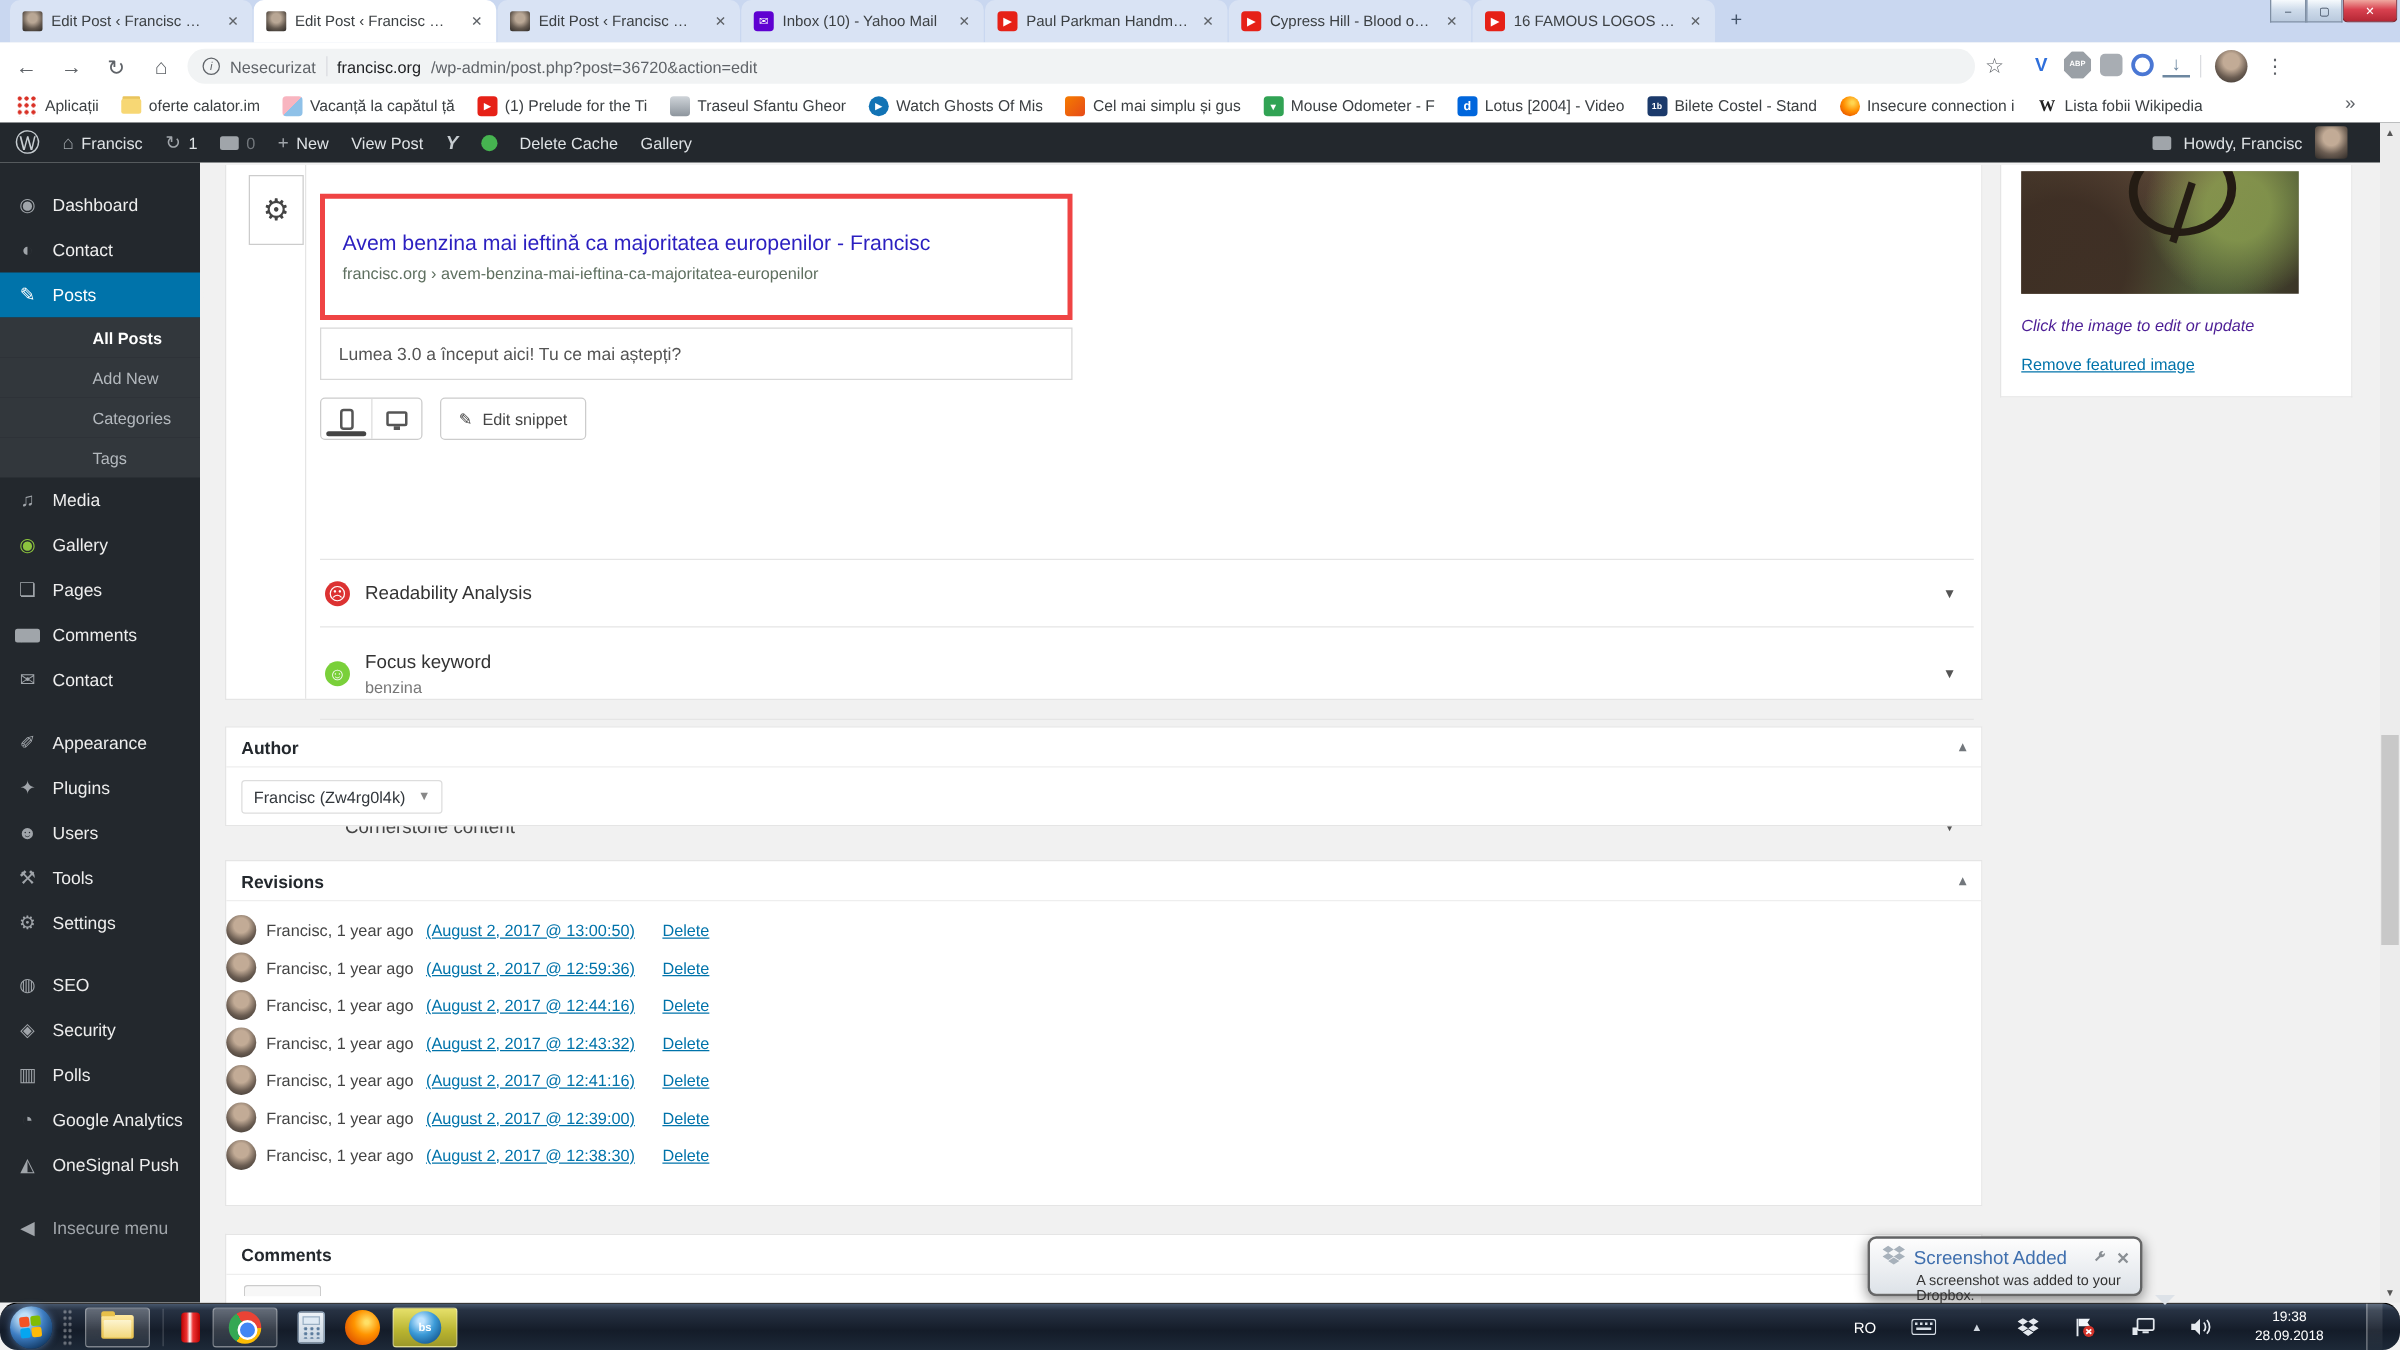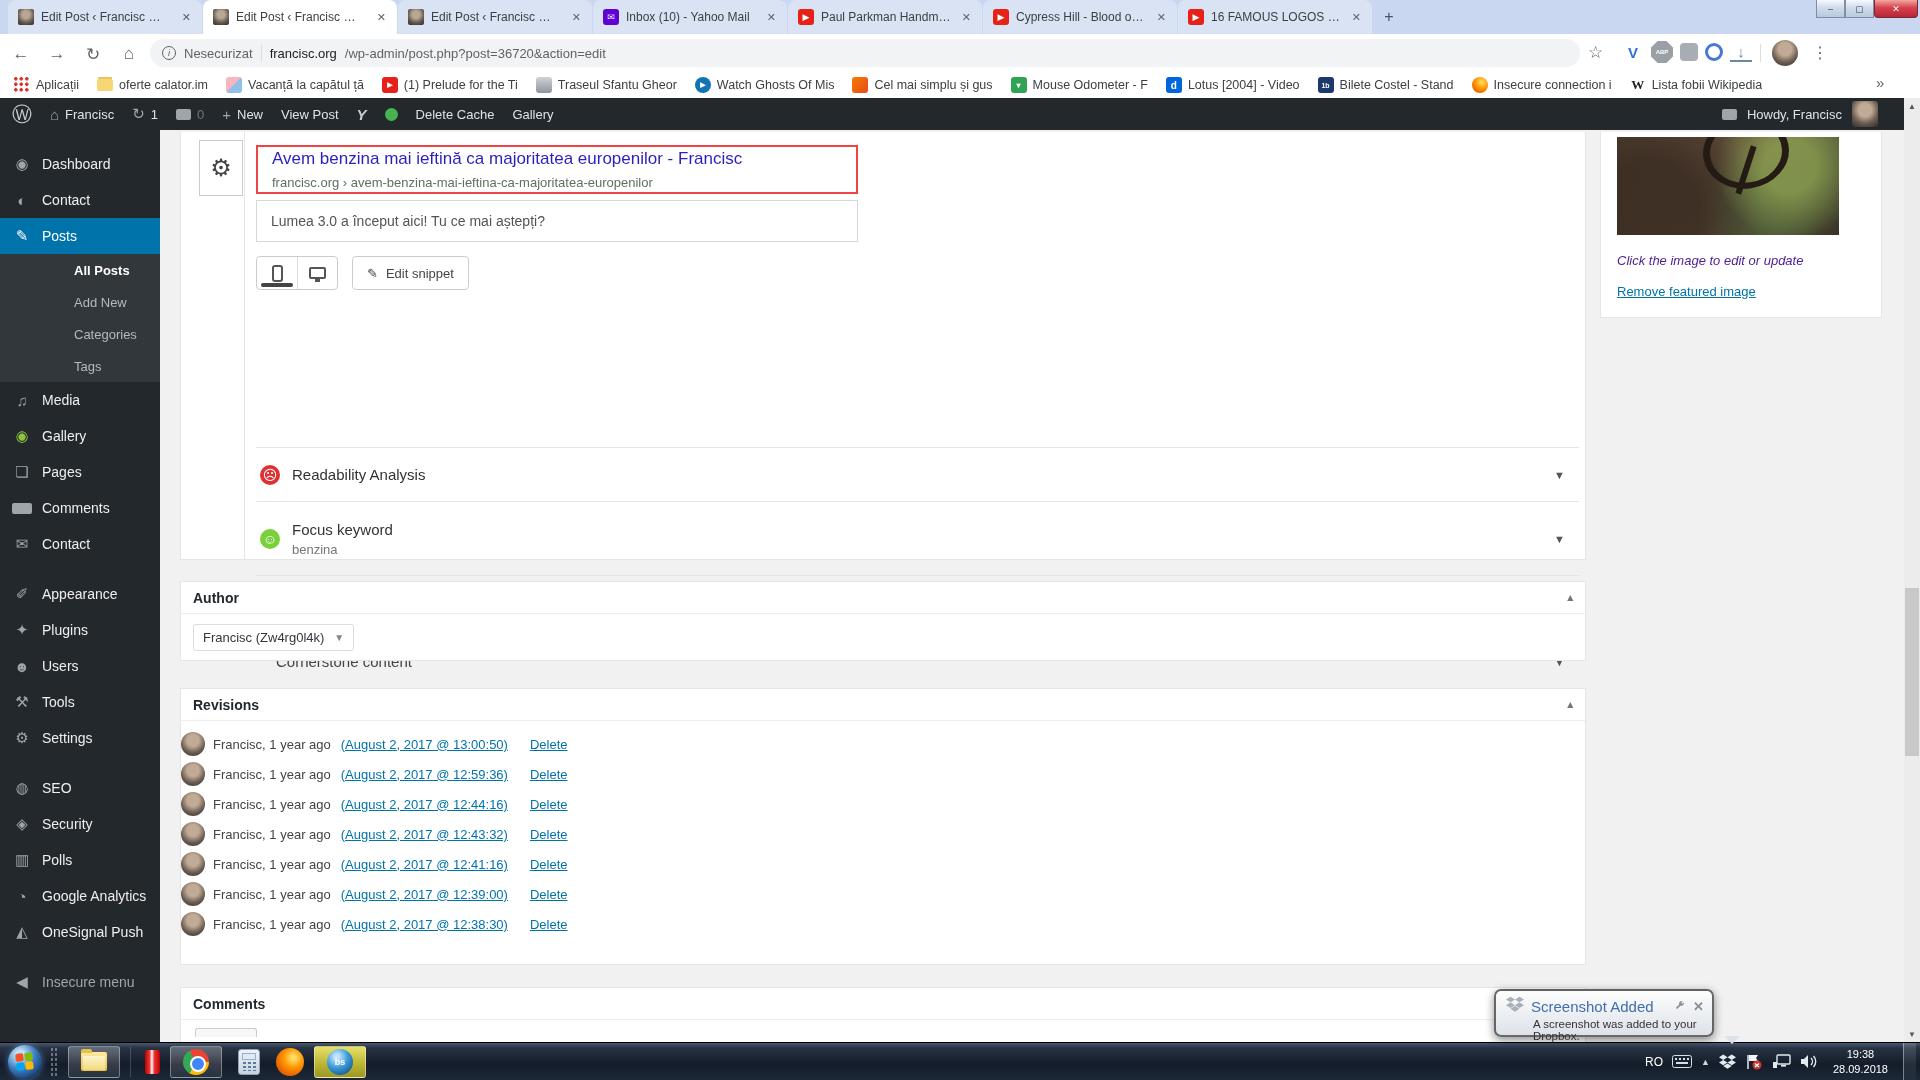--- a/index.html
+++ b/index.html
@@ -115,21 +115,21 @@
   .mb-header { display:flex; align-items:center; height:32px; padding:0 12px; font-size:14px;
                font-weight:bold; color:#23282d; border-bottom:1px solid #eee; cursor:pointer; }
   .mb-toggle { margin-left:auto; color:#72777c; font-size:11px; cursor:pointer; }
 
   .yoast-box { left:180px; top:132px; width:1406px; height:428px; border-top:none; }
   .yoast-gearcol { position:absolute; left:0; top:0; bottom:0; width:64px; border-right:1px solid #e5e5e5; }
   .gear-tab { position:absolute; left:18px; top:8px; width:44px; height:56px; border:1px solid #ccc;
               background:#fff; display:flex; align-items:center; justify-content:center;
               font-size:24px; color:#444; cursor:pointer; }
   .snippet-wrap { position:absolute; left:75px; top:13px; width:602px; }
-  .snip-box { border:2px solid #ef4444; background:#fff; padding:2px 14px; }
+  .snip-box { border:4px solid #ef4444; background:#fff; padding:26px 14px;margin-top:10px; }
   .snip-title { font-size:17px; color:#2b1fc0; margin-bottom:6px; cursor:pointer; }
   .snip-url { font-size:13px; color:#5f7060; }
   .snip-desc-box { border:1px solid #d8d8d8; background:#fff; padding:12px 14px; margin-top:6px;
                    font-size:14px; color:#545454; }
   .snip-controls { display:flex; align-items:center; gap:14px; margin-top:14px; }
   .device-toggle { display:flex; border:1px solid #ccc; border-radius:4px; height:34px; background:#fff; }
   .dev-btn { width:40px; display:flex; align-items:center; justify-content:center; cursor:pointer; position:relative; }
   .dev-btn + .dev-btn { border-left:1px solid #ddd; }
   .dev-btn.on::after { content:""; position:absolute; left:4px; right:4px; bottom:2px; height:4px; background:#444; border-radius:2px; }
   .ico-phone { width:11px; height:17px; border:2px solid #555; border-radius:3px; }
@@ -201,21 +201,21 @@
   .toast-title { color:#3f6fae; font-size:15px; }
   .toast-actions { margin-left:auto; display:flex; gap:8px; align-items:center; color:#888; }
   .toast-wrench svg { width:11px; height:11px; fill:#8a8f94; cursor:pointer; }
   .toast-close { font-size:13px; cursor:pointer; color:#8a8f94; font-weight:bold; }
   .toast-body { font-size:11.5px; color:#333; margin:2px 0 0 27px; }
   .dropbox-glyph svg { width:18px; height:16px; fill:#a7b1bb; }
 
   
   .taskbar { position:absolute; left:0; top:1042px; width:1920px; height:38px;
              background:linear-gradient(180deg,#48586e 0%, #273243 14%, #141c29 58%, #1d2938 100%);
-             border-top:1px solid #000; display:flex; align-items:center; z-index:4; }
+             border-top:1px solid #000; display:flex; align-items:center; z-index:4;border-radius:14px; }
   .start-orb { width:34px; height:34px; margin-left:8px; border-radius:50%; position:relative; cursor:pointer;
       background:radial-gradient(circle at 35% 28%, #bfe0f7 0 12%, #3f7fc4 45%, #123a66 80%); box-shadow:0 0 6px rgba(120,180,255,.5); }
   .orb-flag { position:absolute; left:8px; top:8px; width:18px; height:18px; display:grid;
       grid-template-columns:8px 8px; grid-template-rows:8px 8px; gap:1px; transform:rotate(-6deg); }
   .orb-flag span { border-radius:2px; }
   .orb-flag .q1 { background:#f35325; } .orb-flag .q2 { background:#81bc06; }
   .orb-flag .q3 { background:#05a6f0; } .orb-flag .q4 { background:#ffba08; }
   .grip { width:8px; height:30px; margin-left:8px;
       background:radial-gradient(rgba(255,255,255,.35) 1px, transparent 1.4px) 0 0/4px 5px; }
   .taskbtn { height:32px; margin-left:10px; padding:0 12px; display:flex; align-items:center; justify-content:center;
@@ -239,21 +239,21 @@
   .calc-ico { width:22px; height:26px; margin-left:16px; border-radius:3px; cursor:pointer;
       background:linear-gradient(#eef3f8,#c6d3e0); border:1px solid #8fa3b8; position:relative; }
   .calc-ico::before { content:""; position:absolute; left:3px; top:3px; right:3px; height:5px; background:#dfeaf4; border:1px solid #9ab0c4; }
   .calc-ico::after { content:""; position:absolute; left:3px; top:11px; right:3px; bottom:3px;
       background:radial-gradient(#5a7b9c 1.2px, transparent 1.6px) 0 0/5px 4px; }
   .firefox-ico { width:28px; height:28px; margin-left:16px; border-radius:50%; cursor:pointer;
       background:radial-gradient(circle at 62% 35%, #ffe066 6%, #ff9400 40%, #e66000 72%, #b54a00 100%); }
   .bs-ico { width:26px; height:26px; border-radius:50%; color:#fff; font-size:9px; font-weight:bold;
       display:flex; align-items:center; justify-content:center;
       background:radial-gradient(circle at 38% 30%, #bfe4ff 0 10%, #3c9bd8 45%, #13558e 85%); }
-  .tray { margin-left:auto; display:flex; align-items:center; gap:9px; padding-right:4px; color:#fff;justify-content:flex-end; }
+  .tray { margin-left:auto; display:flex; align-items:center; gap:28px; padding-right:14px; color:#fff;justify-content:flex-end; }
   .tray-lang { font-size:12px; cursor:pointer; }
   .tray svg { display:block; cursor:pointer; }
   .tray-up { color:#cfd6de; font-size:9px; cursor:pointer; }
   .clock { text-align:center; font-size:11px; line-height:1.35; cursor:default; padding:0 6px; }
   .show-desktop { width:13px; height:38px; border-left:1px solid rgba(255,255,255,.4);
       background:linear-gradient(rgba(255,255,255,.15), rgba(255,255,255,.02)); cursor:pointer; }
 </style>
 </head>
 <body>
 

